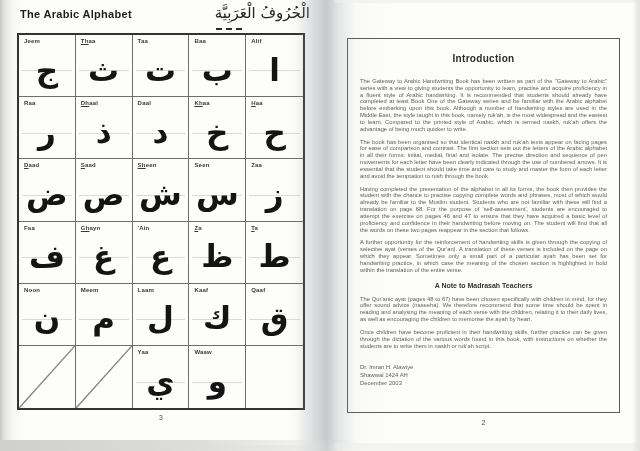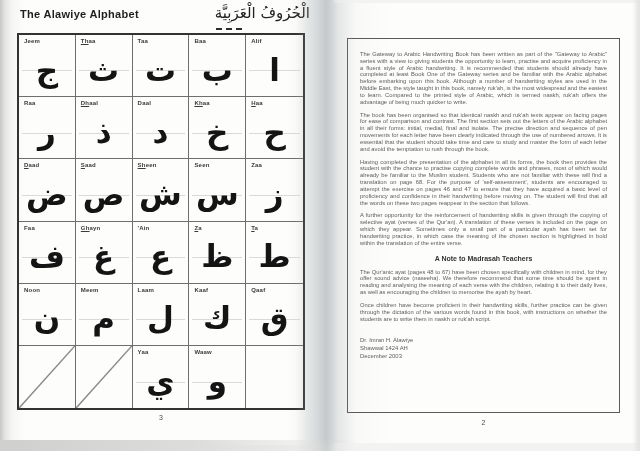--- a/index.html
+++ b/index.html
@@ -56,21 +56,21 @@
     font-size:7px;color:#4a4a4a;}
 </style>
 </head>
 <body>
 
 <div class="photo">
 
   <div class="page-left"></div>
   <div class="page-right"></div>
 
-  <div class="alphabet-title">The Alawiye Alphabet</div>
+  <div class="alphabet-title">The Arabic Alphabet</div>
   <div class="arabic-title">الْحُرُوفُ الْعَرَبِيَّة</div>
   <div class="arabic-title-dashes"></div>
 
   <div class="alphabet-grid">
       <div class="cell">
         <div class="cell-label">Jeem</div>
         <div class="cell-guideline"></div>
         <div class="cell-glyph">ج</div>
       </div>
       <div class="cell">
@@ -211,20 +211,21 @@
       <div class="cell">
         <div class="cell-label">Waaw</div>
         <div class="cell-guideline"></div>
         <div class="cell-glyph">و</div>
       </div>
     </div>
 
   <div class="page-num-left">3</div>
 
   <div class="intro-box">
+    <div class="intro-heading">Introduction</div>
     <div>
         <p class="body-text">The Gateway to Arabic Handwriting Book has been written as part of the "Gateway to Arabic" series with a view to giving students the opportunity to learn, practise and acquire proficiency in a fluent style of Arabic handwriting. It is recommended that students should already have completed at least Book One of the Gateway series and be familiar with the Arabic alphabet before embarking upon this book. Although a number of handwriting styles are used in the Middle East, the style taught in this book, namely ruk'ah, is the most widespread and the easiest to learn. Compared to the printed style of Arabic, which is termed naskh, ruk'ah offers the advantage of being much quicker to write.</p>
         <p class="body-text">The book has been organised so that identical naskh and ruk'ah texts appear on facing pages for ease of comparison and contrast. The first section sets out the letters of the Arabic alphabet in all their forms: initial, medial, final and isolate. The precise direction and sequence of pen movements for each letter have been clearly indicated through the use of numbered arrows. It is essential that the student should take time and care to study and master the form of each letter and avoid the temptation to rush through the book.</p>
         <p class="body-text">Having completed the presentation of the alphabet in all its forms, the book then provides the student with the chance to practise copying complete words and phrases, most of which would already be familiar to the Muslim student. Students who are not familiar with these will find a translation on page 68. For the purpose of 'self-assessment', students are encouraged to attempt the exercise on pages 46 and 47 to ensure that they have acquired a basic level of proficiency and confidence in their handwriting before moving on. The student will find that all the words on these two pages reappear in the section that follows.</p>
         <p class="body-text">A further opportunity for the reinforcement of handwriting skills is given through the copying of selective ayat (verses of the Qur'an). A translation of these verses is included on the page on which they appear. Sometimes only a small part of a particular ayah has been set for handwriting practice, in which case the meaning of the chosen section is highlighted in bold within the translation of the entire verse.</p>
       </div>
     <div class="note-heading">A Note to Madrasah Teachers</div>
     <div>
         <p class="body-text">The Qur'anic ayat (pages 48 to 67) have been chosen specifically with children in mind, for they offer sound advice (naseeha). We therefore recommend that some time should be spent in reading and analysing the meaning of each verse with the children, relating it to their daily lives, as well as encouraging the children to memorise the ayah by heart.</p>
         <p class="body-text">Once children have become proficient in their handwriting skills, further practice can be given through the dictation of the various words found in this book, with instructions on whether the students are to write them in naskh or ruk'ah script.</p>

